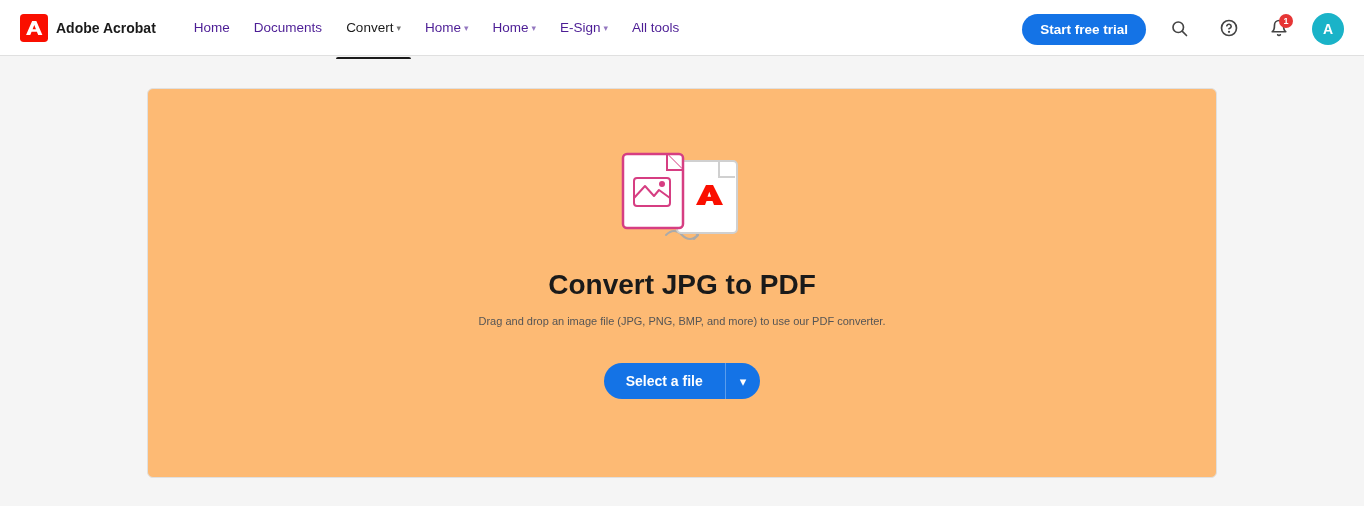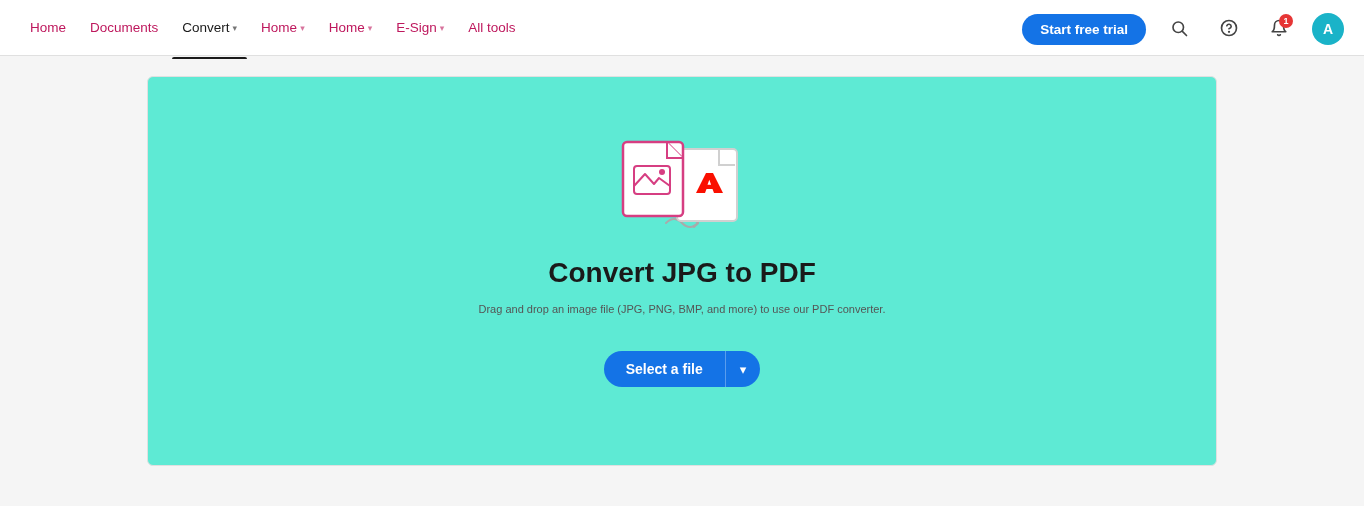--- a/index.html
+++ b/index.html
@@ -33,21 +33,21 @@
       white-space: nowrap;
     }
     .nav-links {
       display: flex;
       align-items: center;
       gap: 4px;
       flex: 1;
     }
     .nav-item {
       font-size: 13.5px;
-      color: #be185d;
+      color: #4c1d95;
       padding: 6px 10px;
       cursor: pointer;
       border-radius: 4px;
       display: flex;
       align-items: center;
       gap: 3px;
       position: relative;
       text-decoration: none;
       white-space: nowrap;
     }
@@ -125,25 +125,25 @@
       font-size: 14px;
       cursor: pointer;
     }
 
     
     .page-content {
       padding: 20px 30px;
       min-height: calc(100vh - 56px);
     }
     .converter-card {
-      background: #5eead4;
+      background: #fdba74;
       border-radius: 6px;
       border: 1px solid #e0e0e0;
       max-width: 1070px;
-      margin: 0 auto;
+      margin: 12px auto;
       padding: 60px 40px 70px;
       display: flex;
       flex-direction: column;
       align-items: center;
       text-align: center;
       min-height: 390px;
     }
     .converter-icon-group {
       display: flex;
       align-items: center;
@@ -197,20 +197,27 @@
       border: none;
       padding: 10px 14px;
       font-size: 13px;
       cursor: pointer;
     }
   </style>
 </head>
 <body>
 
 <nav class="navbar">
+  <div class="nav-logo">
+    <svg class="logo-icon" viewBox="0 0 30 30">
+      <rect width="30" height="30" rx="4" fill="#FA0F00"></rect>
+      <path d="M17.5 7.5L24 22.5h-4.5l-1.4-3.5h-5.7L11 22.5H6.5L13 7.5h4.5zm-2.2 4.2l-1.8 4.6h3.6l-1.8-4.6z" fill="white"></path>
+    </svg>
+    <span class="logo-text">Adobe Acrobat</span>
+  </div>
 
   <div class="nav-links">
     <a class="nav-item">
       <span>Home</span>
     </a>
     <a class="nav-item">
       <span>Documents</span>
     </a>
     <a class="nav-item active">
       <span>Convert</span>

